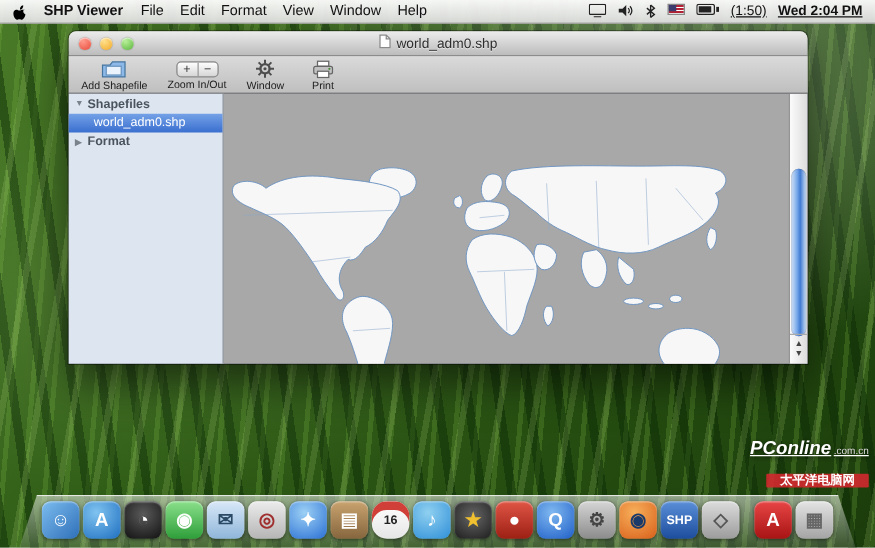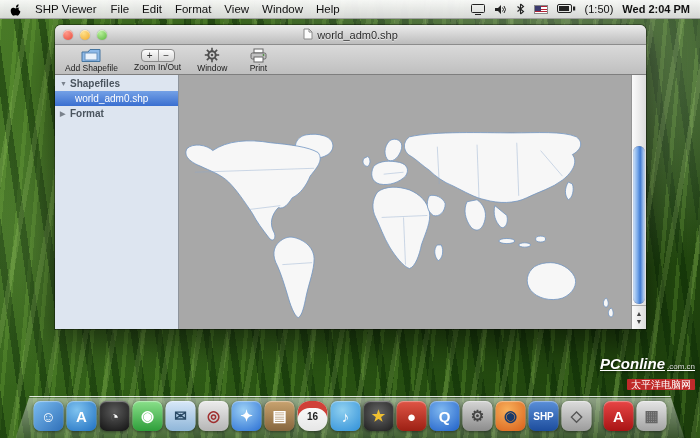--- a/index.html
+++ b/index.html
@@ -16,32 +16,32 @@
   }
 
   
   .menubar {
     position:absolute; top:0; left:0; right:0; height:19px;
     background:linear-gradient(rgba(252,252,252,0.96), rgba(222,222,222,0.94));
     border-bottom:1px solid rgba(90,90,90,0.55);
     display:flex; align-items:center; padding:0 10px; font-size:11.5px; color:#111; z-index:40;
   }
   .menubar .apple { margin-right:14px; display:flex; align-items:center; }
-  .menubar .appname { font-weight:normal; margin-right:14px; }
+  .menubar .appname { font-weight:bold; margin-right:14px; }
   .menubar .menu { margin-right:13px; }
   .menubar .spacer { flex:1; }
-  .status { display:flex; align-items:center; gap:9px; font-size:11px; }
+  .status { display:flex; gap:9px; font-size:11px;text-decoration:underline; }
   .status svg { display:block; }
   .flag { width:14px; height:9px; position:relative; display:inline-block;
     background:repeating-linear-gradient(#b22234 0 1.3px, #fff 1.3px 2.6px); border:0.5px solid #888; }
   .flag::after { content:""; position:absolute; left:0; top:0; width:6px; height:5px; background:#3c3b6e; }
 
   
   .window {
-    position:absolute; left:55px; top:25px; width:591px; height:304px;
+    position:absolute; left:55px; top:25px; width:591px; height:266px;
     border-radius:6px 6px 0 0;
     box-shadow:0 14px 34px rgba(0,0,0,0.55), 0 0 0 1px rgba(0,0,0,0.35);
     display:flex; flex-direction:column; z-index:10; background:#c9c9c9;
   }
   .titlebar {
     height:20px; border-radius:6px 6px 0 0;
     background:linear-gradient(#ececec,#bcbcbc);
     border-bottom:1px solid #8c8c8c;
     display:flex; align-items:center; justify-content:center; position:relative;
     font-size:11px; color:#2d2d2d; text-shadow:0 1px 0 rgba(255,255,255,0.6);
@@ -93,21 +93,21 @@
     border-top:1px solid rgba(255,255,255,0.85); }
   .dock-icon { position:relative; width:30px; height:30px; border-radius:7px; z-index:1;
     display:flex; align-items:center; justify-content:center;
     font-weight:bold; font-size:15px; color:#fff;
     box-shadow:0 1px 3px rgba(0,0,0,0.45), inset 0 1px 1px rgba(255,255,255,0.4); }
 
   
   .watermark { position:absolute; right:5px; bottom:46px; text-align:right; z-index:35; line-height:1.1; }
   .wm-line1 { font-size:15px; font-weight:bold; font-style:italic; color:#fff; text-shadow:0 1px 3px rgba(0,0,0,0.7);text-decoration:underline; }
   .wm-suffix { font-size:8px; font-weight:normal; font-style:normal; color:#ddd; margin-left:2px; }
-  .wm-line2 { display:inline-block; margin-top:7px; font-size:10px; color:#fff; background:rgba(210,40,45,0.9); padding:0 4px; border-radius:1px; }
+  .wm-line2 { display:inline-block; margin-top:12px; font-size:10px; color:#fff; background:rgba(210,40,45,0.9); padding:0 11px; border-radius:1px;font-weight:bold; }
 </style>
 </head>
 <body>
 
 <div class="menubar">
   <span class="apple">
     <svg width="11" height="13" viewBox="0 0 11 13">
         <path d="M8.5 1.2c-.7.1-1.6.6-2 1.3-.4.6-.7 1.4-.5 2.2.8 0 1.6-.5 2-1.1.4-.6.7-1.5.5-2.4z" fill="#000"></path>
         <path d="M8 4.8c-1.1 0-1.6.6-2.4.6-.8 0-1.5-.6-2.5-.6C1.9 4.8.7 5.8.7 7.8c0 2.3 1.6 4.9 2.9 4.9.7 0 .9-.4 1.9-.4s1.2.4 1.9.4c1.3 0 2.9-2.7 2.9-4.4-1.1-.5-1.7-1.3-1.7-2.2 0-.8.5-1.5 1.1-1.9C9.4 5 8.7 4.8 8 4.8z" fill="#000"></path>
       </svg>

